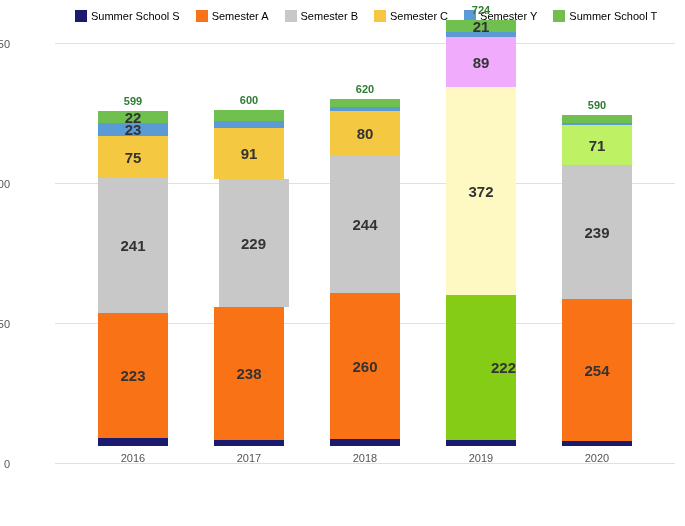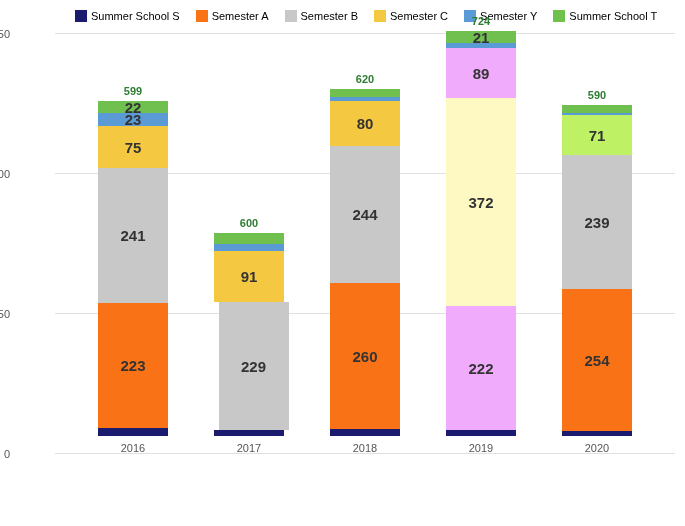--- a/index.html
+++ b/index.html
@@ -16,21 +16,21 @@
     .chart-container {
       width: 685px;
       height: 526px;
       position: relative;
       padding: 10px 10px 40px 55px;
     }
     .legend {
       display: flex;
       flex-wrap: wrap;
       gap: 4px 16px;
-      margin-bottom: 12px;
+      margin-bottom: 22px;
       padding-left: 20px;
     }
     .legend-item {
       display: flex;
       align-items: center;
       gap: 4px;
       font-size: 11px;
     }
     .legend-color {
       width: 12px;
@@ -181,20 +181,23 @@
             <div class="bar-segment" style="height: 12px; background: rgb(112, 192, 80); width: 100%; min-height: 2px;">
               <span class="bar-label" style="color: rgb(51, 51, 51);">22</span>
             </div>
             <div class="bar-label-top">599</div>
           </div>
           <div class="x-label">2016</div>
         </div>
         <div class="bar-group">
           <div class="bar-stack">
             <div class="bar-segment" style="height: 6px; background: rgb(26, 26, 110); width: 100%; min-height: 2px;"></div>
+            <div class="bar-segment" style="height: 133px; background: rgb(249, 115, 22); width: 100%; min-height: 2px;">
+              <span class="bar-label" style="color: rgb(51, 51, 51);">238</span>
+            </div>
             <div class="bar-segment" style="height: 128px; background: rgb(200, 200, 200); width: 100%; min-height: 2px; margin-left: 9px;">
               <span class="bar-label" style="color: rgb(51, 51, 51);">229</span>
             </div>
             <div class="bar-segment" style="height: 51px; background: rgb(245, 200, 66); width: 100%; min-height: 2px;">
               <span class="bar-label" style="color: rgb(51, 51, 51);">91</span>
             </div>
             <div class="bar-segment" style="height: 7px; background: rgb(91, 155, 213); width: 100%; min-height: 2px;"></div>
             <div class="bar-segment" style="height: 11px; background: rgb(112, 192, 80); width: 100%; min-height: 2px;"></div>
             <div class="bar-label-top">600</div>
           </div>
@@ -214,21 +217,21 @@
             </div>
             <div class="bar-segment" style="height: 4px; background: rgb(91, 155, 213); width: 100%; min-height: 2px;"></div>
             <div class="bar-segment" style="height: 8px; background: rgb(112, 192, 80); width: 100%; min-height: 2px;"></div>
             <div class="bar-label-top">620</div>
           </div>
           <div class="x-label">2018</div>
         </div>
         <div class="bar-group">
           <div class="bar-stack">
             <div class="bar-segment" style="height: 6px; background: rgb(26, 26, 110); width: 100%; min-height: 2px;"></div>
-            <div class="bar-segment" style="height: 124px; background: #f0abfc; width: 100%; min-height: 2px;">
+            <div class="bar-segment" style="height: 145px; background: #84cc16; width: 100%; min-height: 2px; justify-content: flex-end;">
               <span class="bar-label" style="color: rgb(51, 51, 51);">222</span>
             </div>
             <div class="bar-segment" style="height: 208px; background: #fef9c3; width: 100%; min-height: 2px;">
               <span class="bar-label" style="color: rgb(51, 51, 51);">372</span>
             </div>
             <div class="bar-segment" style="height: 50px; background: #f0abfc; width: 100%; min-height: 2px;">
               <span class="bar-label" style="color: rgb(51, 51, 51);">89</span>
             </div>
             <div class="bar-segment" style="height: 5px; background: rgb(91, 155, 213); width: 100%; min-height: 2px;"></div>
             <div class="bar-segment" style="height: 12px; background: rgb(112, 192, 80); width: 100%; min-height: 2px;">

